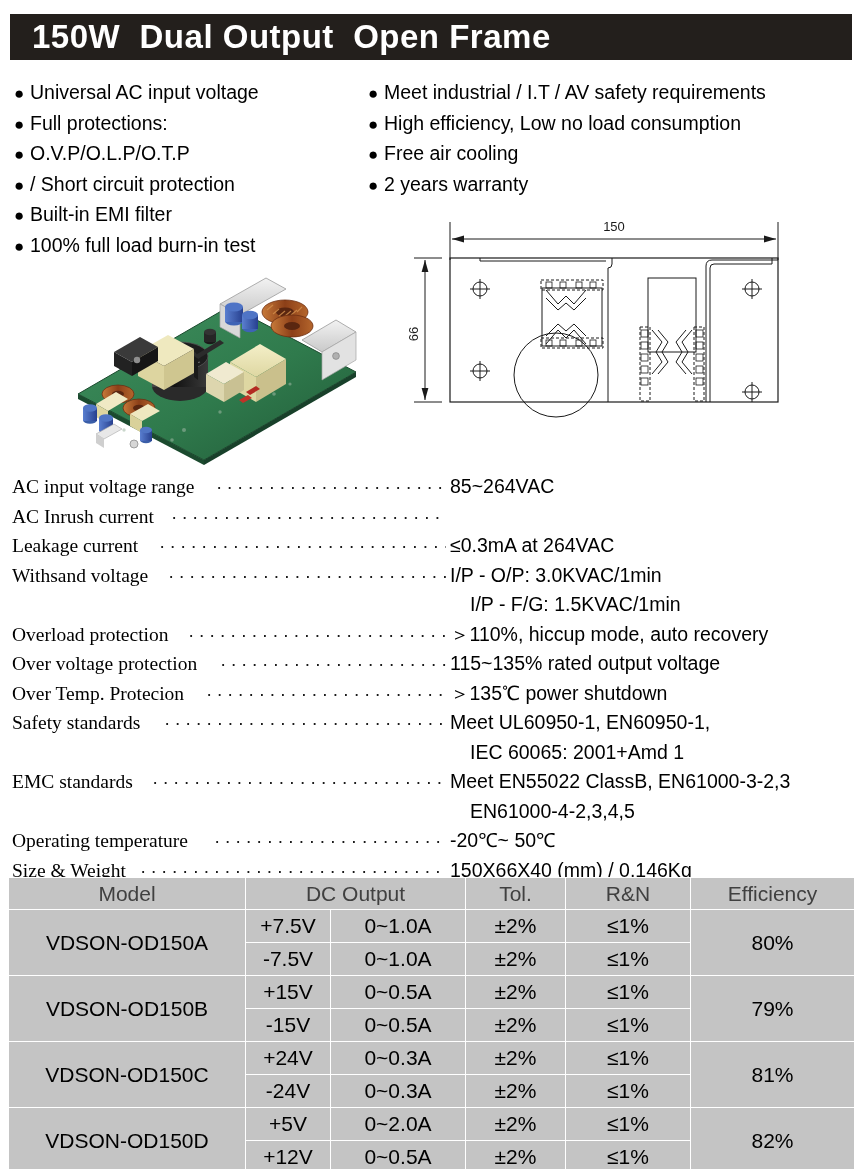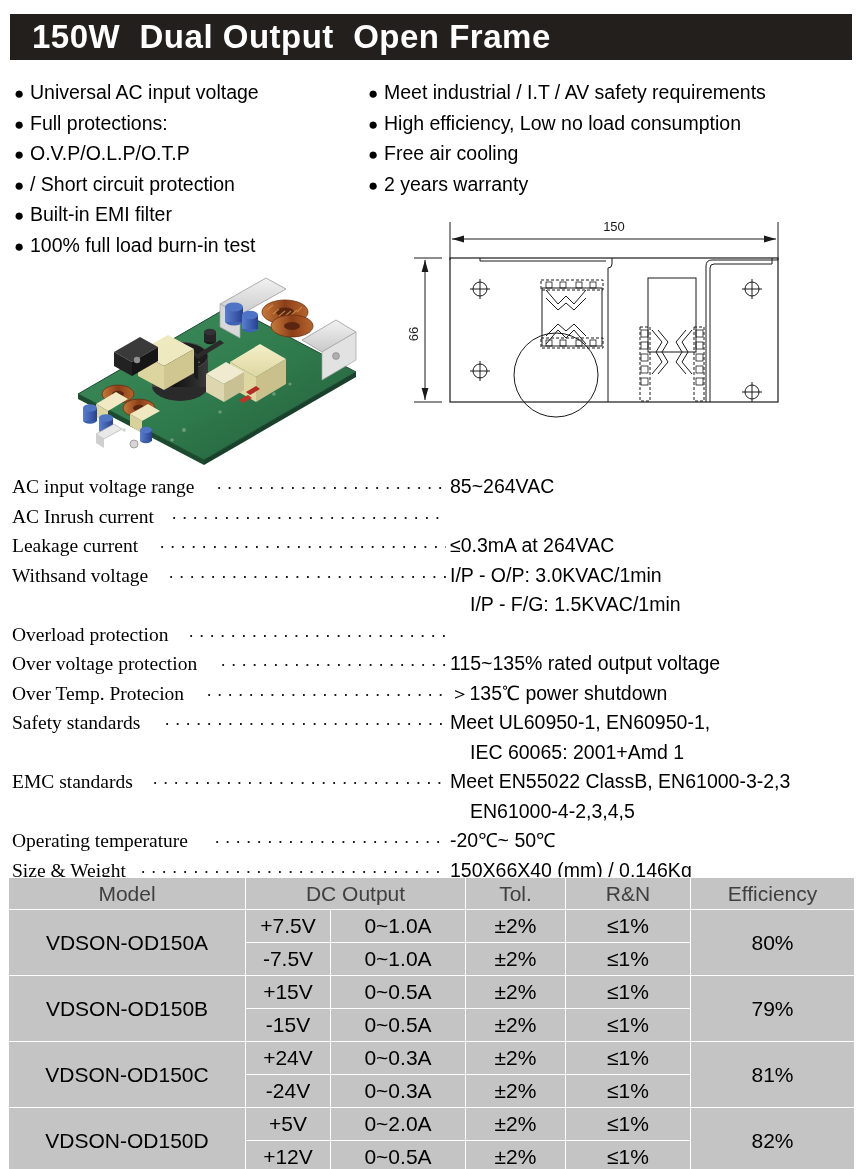--- a/index.html
+++ b/index.html
@@ -443,20 +443,21 @@
       <span class="spec-label">Withsand voltage</span>
       <span class="spec-leader" style="left: 156px; width: 278px;">···································</span>
       <span class="spec-value">I/P - O/P: 3.0KVAC/1min</span>
     </div>
     <div class="spec-row cont">
       <span class="spec-value indent">I/P - F/G: 1.5KVAC/1min</span>
     </div>
     <div class="spec-row">
       <span class="spec-label">Overload protection</span>
       <span class="spec-leader" style="left: 176px; width: 258px;">·································</span>
+      <span class="spec-value">＞110%, hiccup mode, auto recovery</span>
     </div>
     <div class="spec-row">
       <span class="spec-label">Over voltage protection</span>
       <span class="spec-leader" style="left: 208px; width: 226px;">······························</span>
       <span class="spec-value">115~135% rated output voltage</span>
     </div>
     <div class="spec-row">
       <span class="spec-label">Over Temp. Protecion</span>
       <span class="spec-leader" style="left: 194px; width: 240px;">·······························</span>
       <span class="spec-value">＞135℃ power shutdown</span>

